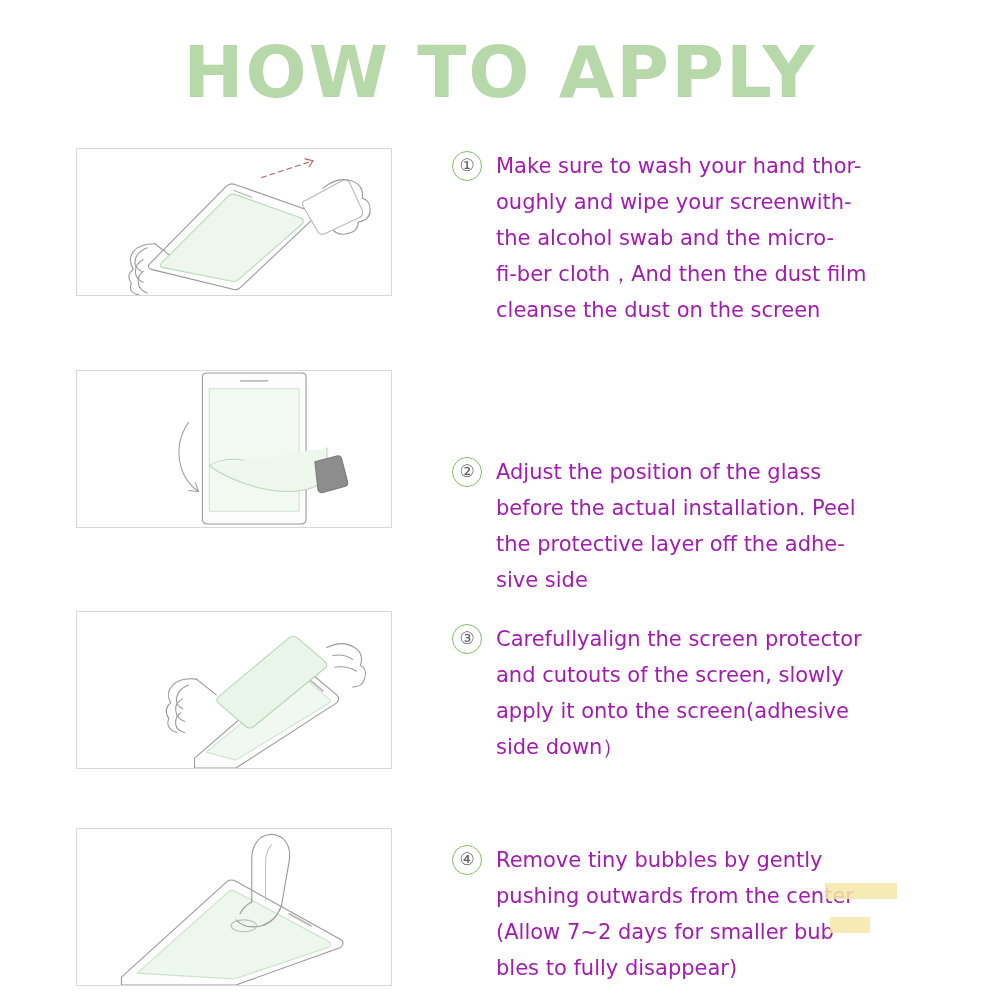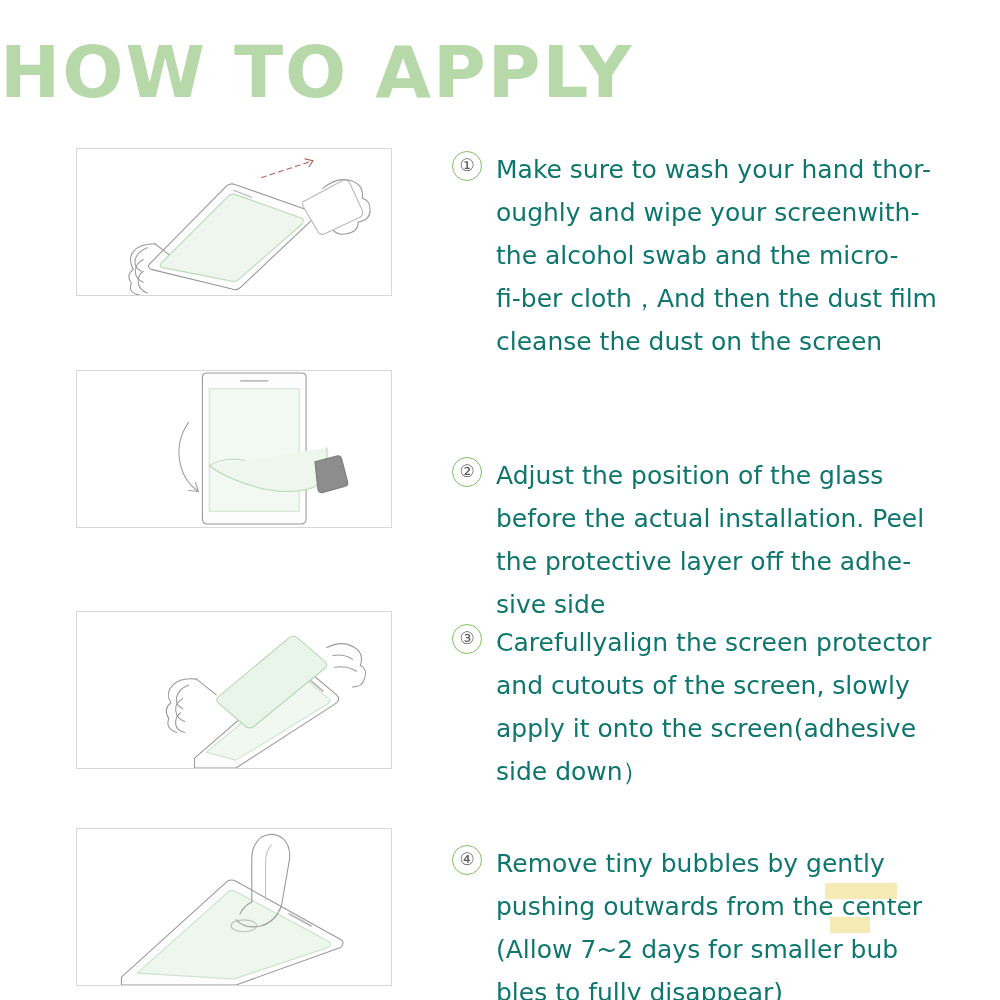--- a/index.html
+++ b/index.html
@@ -17,20 +17,21 @@
     position: relative;
     width: 1000px;
     height: 1000px;
     background: #ffffff;
   }
   .title {
     position: absolute;
     top: 36px;
     left: 0;
     width: 1000px;
+    text-align: center;
     font-family: "DejaVu Sans", sans-serif;
     font-weight: bold;
     font-size: 72px;
     letter-spacing: 2px;
     color: #b7d8a8;
     line-height: 1;
   }
   .steps {
     position: absolute;
     top: 140px;
@@ -90,23 +91,23 @@
     line-height: 27px;
     text-align: center;
     margin-right: 14px;
     margin-top: 3px;
     box-sizing: border-box;
     font-family: "DejaVu Sans", sans-serif;
   }
   .body-text {
     flex: 1 1 auto;
     font-family: "DejaVu Sans", sans-serif;
-    font-size: 25px;
+    font-size: 21px;
     line-height: 1.72;
-    color: #0f766e;
+    color: #a21caf;
     white-space: pre-line;
   }
   .hl {
     position: absolute;
     background: #f6e7a8;
     opacity: 0.85;
     pointer-events: none;
   }
   .hl-1 { left: 825px; top: 883px; width: 72px; height: 16px; }
   .hl-2 { left: 830px; top: 917px; width: 40px; height: 16px; }

